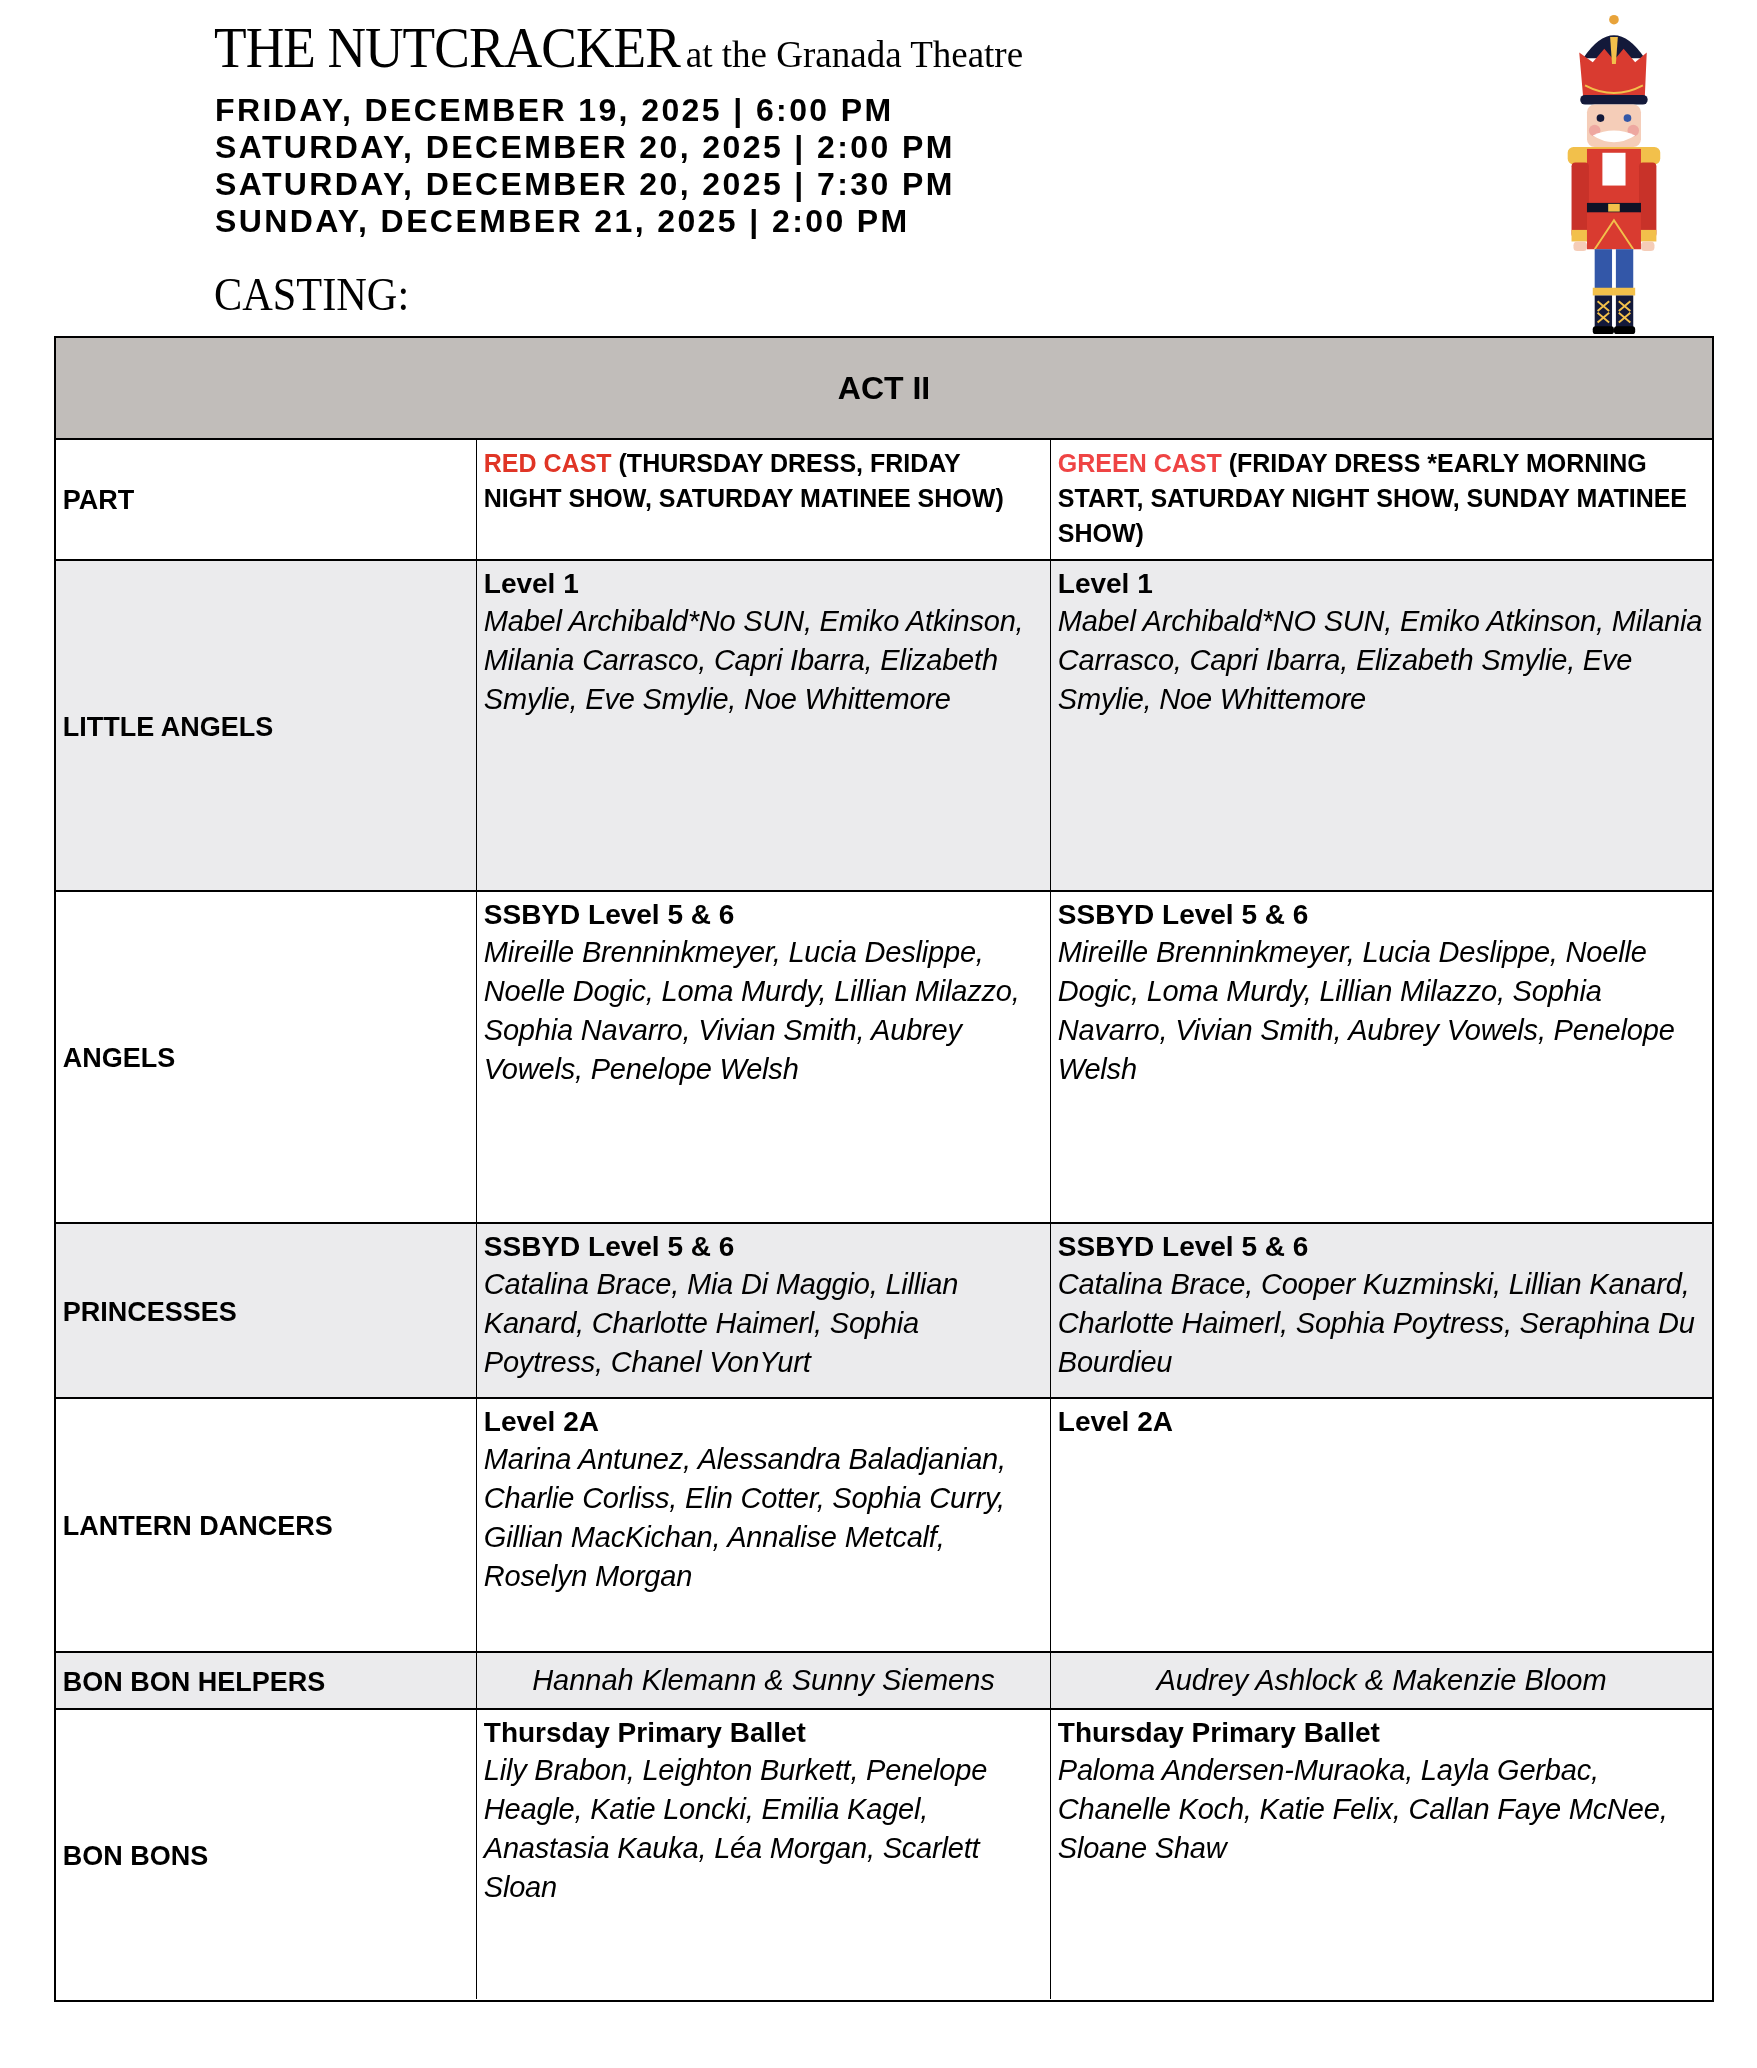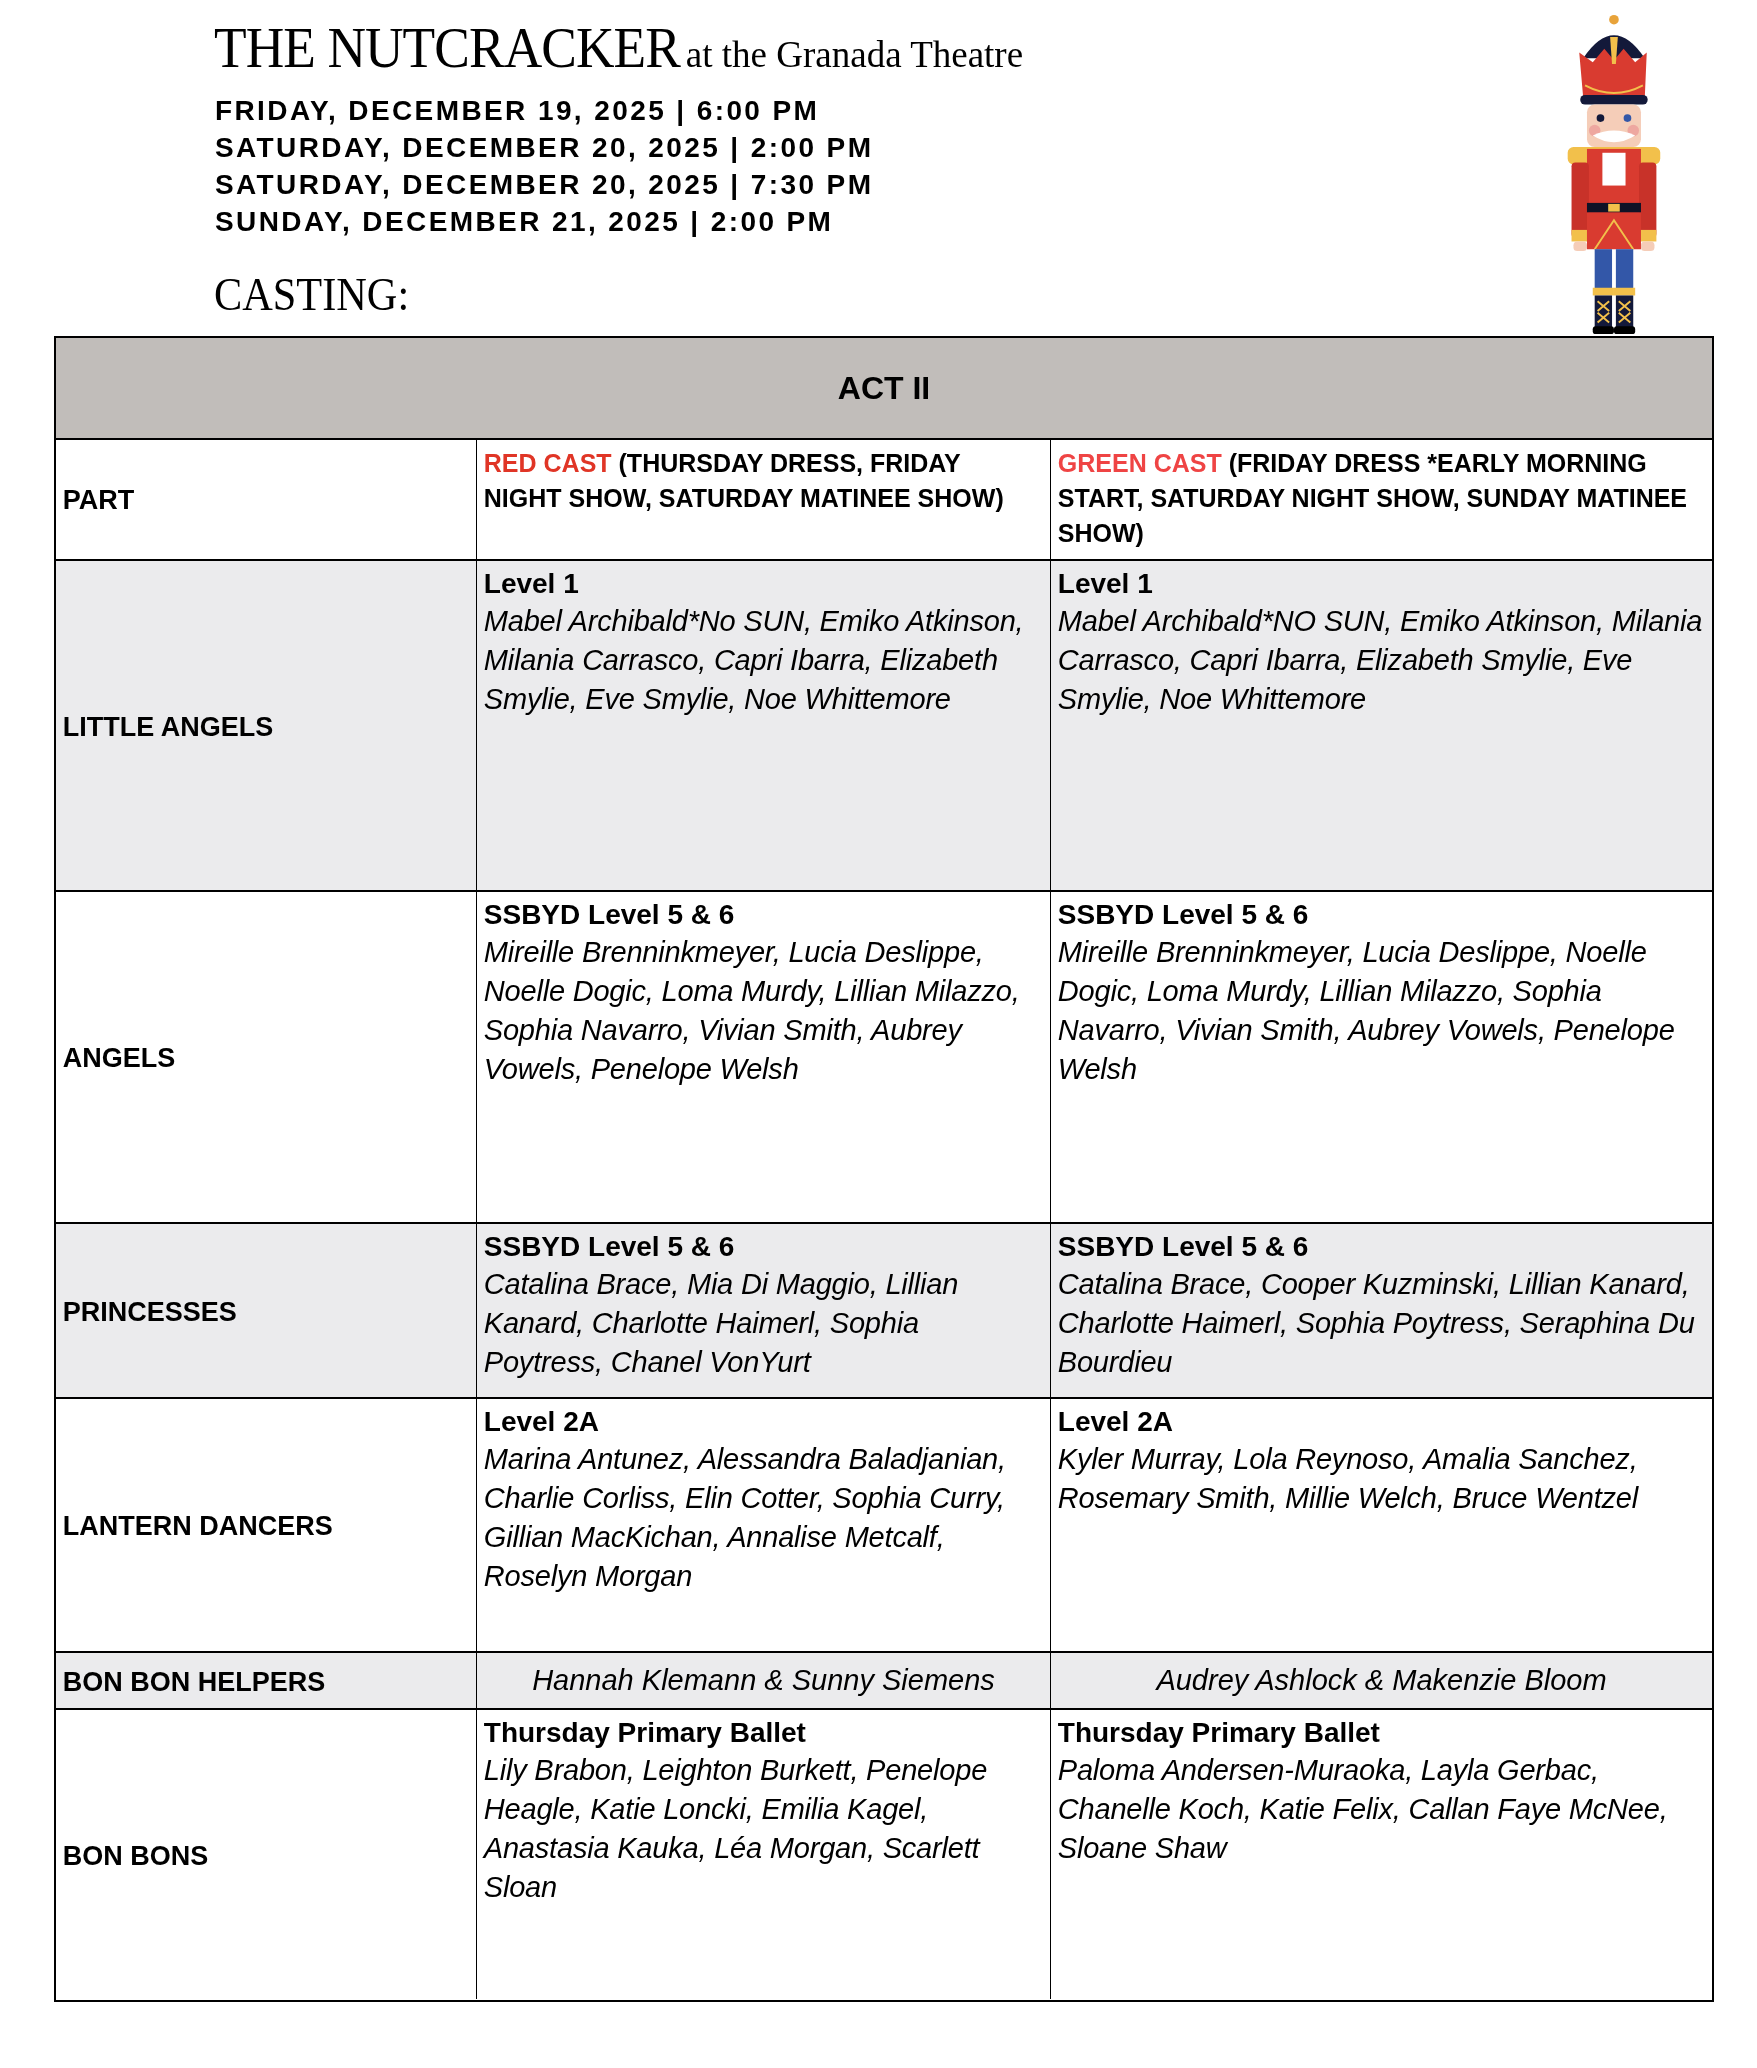--- a/index.html
+++ b/index.html
@@ -1,21 +1,21 @@
 <!DOCTYPE html>
 <html><head>
   <meta charset="utf-8">
   <style>
     html, body { margin: 0; padding: 0; background: #ffffff; }
     body { width: 1757px; height: 2068px; position: relative; overflow: hidden; font-family: "Liberation Sans", sans-serif; color: #000; }
     .title-wrap { position: absolute; left: 214px; top: 13.5px; white-space: nowrap; }
     .title-main { font-family: "Liberation Serif", serif; font-size: 58px; letter-spacing: -1px; transform: scaleX(0.92); transform-origin: left; display: inline-block; }
     .title-sub { font-family: "Liberation Serif", serif; font-size: 37px; margin-left: -39px; display: inline-block; }
     .dates { position: absolute; left: 215px; top: 92px; }
-    .date-line { font-family: "Liberation Sans", sans-serif; font-weight: bold; font-size: 28px; letter-spacing: 2.4px; height: 37px; line-height: 37px; }
+    .date-line { font-family: "Liberation Sans", sans-serif; font-weight: bold; font-size: 32px; letter-spacing: 2.4px; height: 37px; line-height: 37px; }
     .casting { position: absolute; left: 214px; top: 268px; font-family: "Liberation Serif", serif; font-size: 46px; transform: scaleX(0.92); transform-origin: left; }
     .nutcracker { position: absolute; left: 1550px; top: 11.6px; width: 126px; height: 323px; }
 
     .table { position: absolute; left: 54px; top: 336px; width: 1660px; height: 1666px; border: 2.9px solid #000; box-sizing: border-box; }
     .act-header { position: absolute; left: 0; top: 0; right: 0; height: 100px; background: #c1bdba; border-bottom: 2.9px solid #000; display: flex; align-items: center; justify-content: center; font-weight: bold; font-size: 32px; }
     .row { position: absolute; left: 0; right: 0; border-bottom: 2.9px solid #000; box-sizing: border-box; }
     .row.shaded { background: #ebebed; }
     .row:last-child { border-bottom: none; }
     .cell { position: absolute; top: 0; bottom: 0; box-sizing: border-box; padding: 3.9px 5.8px 0 6.8px; }
     .c-part { left: 0; width: 420px; display: flex; align-items: center; font-weight: bold; font-size: 27px; }
@@ -129,21 +129,20 @@
   </div>
 
   <div class="row" style="top:1061px; height:254px;">
     <div class="cell c-part">LANTERN DANCERS</div>
     <div class="cell c-red">
       <div class="group">Level 2A</div>
       <div class="names">Marina Antunez, Alessandra Baladjanian, Charlie Corliss, Elin Cotter, Sophia Curry, Gillian MacKichan, Annalise Metcalf, Roselyn Morgan</div>
     </div>
     <div class="cell c-green">
       <div class="group">Level 2A</div>
-      <div class="names">Kyler Murray, Lola Reynoso, Amalia Sanchez, Rosemary Smith, Millie Welch, Bruce Wentzel</div>
     </div>
   </div>
 
   <div class="row shaded" style="top:1315px; height:57px;">
     <div class="cell c-part">BON BON HELPERS</div>
     <div class="cell c-red center">
       <span>Hannah Klemann &amp; Sunny Siemens</span>
     </div>
     <div class="cell c-green center">
       <span>Audrey Ashlock &amp; Makenzie Bloom</span>

